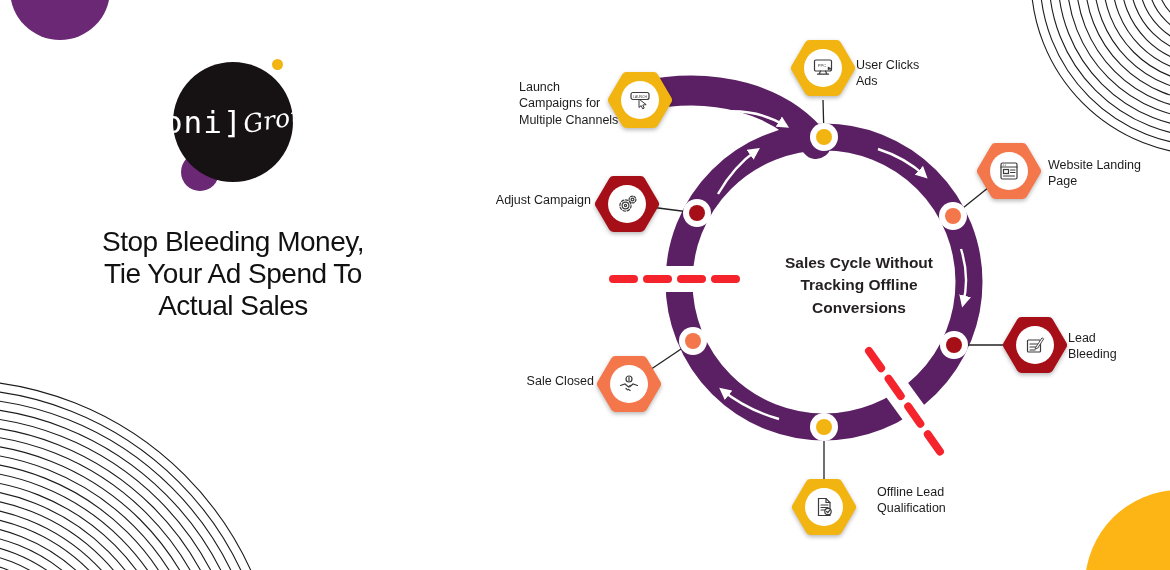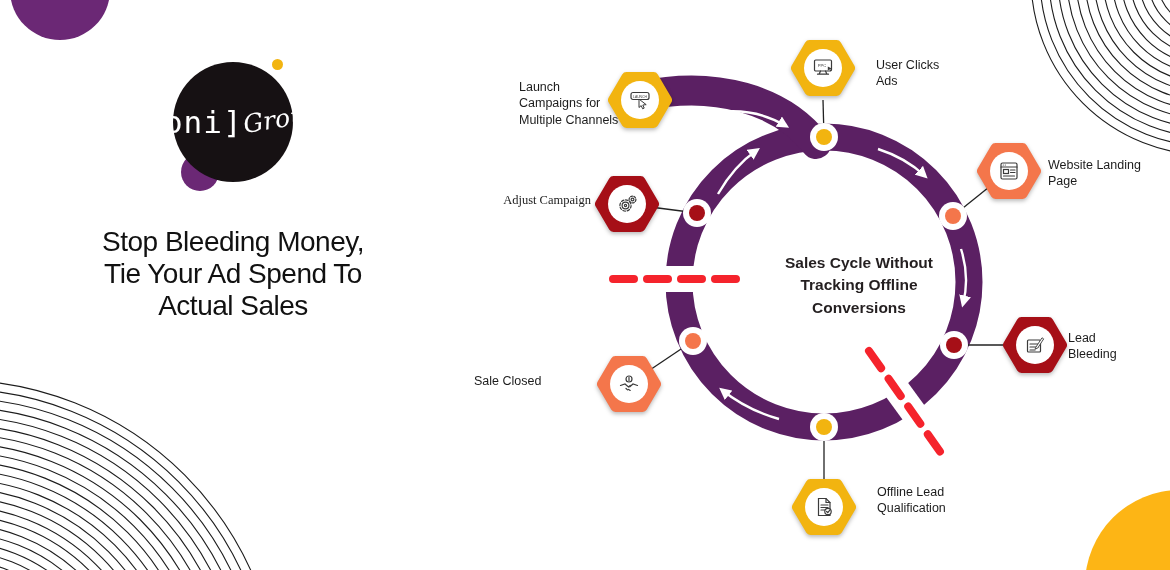--- a/index.html
+++ b/index.html
@@ -12,26 +12,26 @@
   .logo-brand{color:#fff;font-family:"DejaVu Sans Mono",monospace;font-size:31px;letter-spacing:1px;}
   .logo-sub{color:#fff;font-family:"DejaVu Serif",serif;font-style:italic;font-size:25px;
     transform:rotate(-9deg);margin-top:-8px;}
   .yellow-dot{left:272px;top:59px;width:11px;height:11px;border-radius:50%;background:#F2B410;}
   .headline{left:96px;top:226px;width:274px;text-align:center;color:#111;
     font-size:28px;font-weight:normal;line-height:1.14;letter-spacing:-0.5px;}
   .center-title{left:769px;top:252px;width:180px;text-align:center;color:#241f20;
     font-size:15.5px;font-weight:bold;line-height:1.45;}
   .step-label{font-size:12.5px;line-height:1.3;color:#1c1c1c;}
   .lbl-launch{left:519px;top:79px;width:100px;}
-  .lbl-user{left:856px;top:57px;width:78px;margin-left:20px;}
+  .lbl-user{left:856px;top:57px;width:78px;}
   .lbl-website{left:1048px;top:157px;width:100px;}
   .lbl-lead{left:1068px;top:330px;width:70px;}
   .lbl-offline{left:861px;top:484px;width:100px;margin-left:16px;}
-  .lbl-sale{left:474px;top:373px;width:120px;text-align:left;}
-  .lbl-adjust{left:471px;top:192px;width:120px;text-align:right;font-family:Liberation Serif, serif;}
+  .lbl-sale{left:474px;top:373px;width:120px;text-align:right;}
+  .lbl-adjust{left:471px;top:192px;width:120px;text-align:right;}
   .hexshadow{filter:drop-shadow(0 2px 2px rgba(0,0,0,0.28));}
   svg text{font-family:"Liberation Sans",sans-serif;}
 </style>
 </head>
 <body>
 
 <svg id="stage" viewBox="0 0 1170 570" xmlns="http://www.w3.org/2000/svg">
   <defs>
     <marker id="arr" viewBox="0 0 10 10" refX="7" refY="5" markerWidth="5" markerHeight="5" orient="auto-start-reverse">
       <path d="M0,0 L10,5 L0,10 z" fill="#ffffff"></path>

